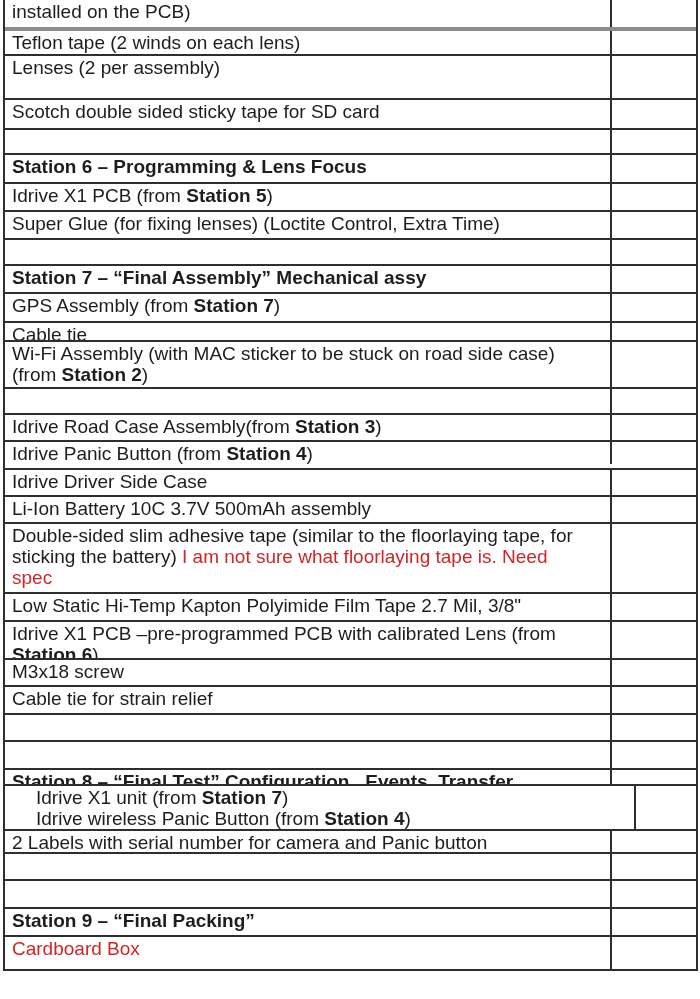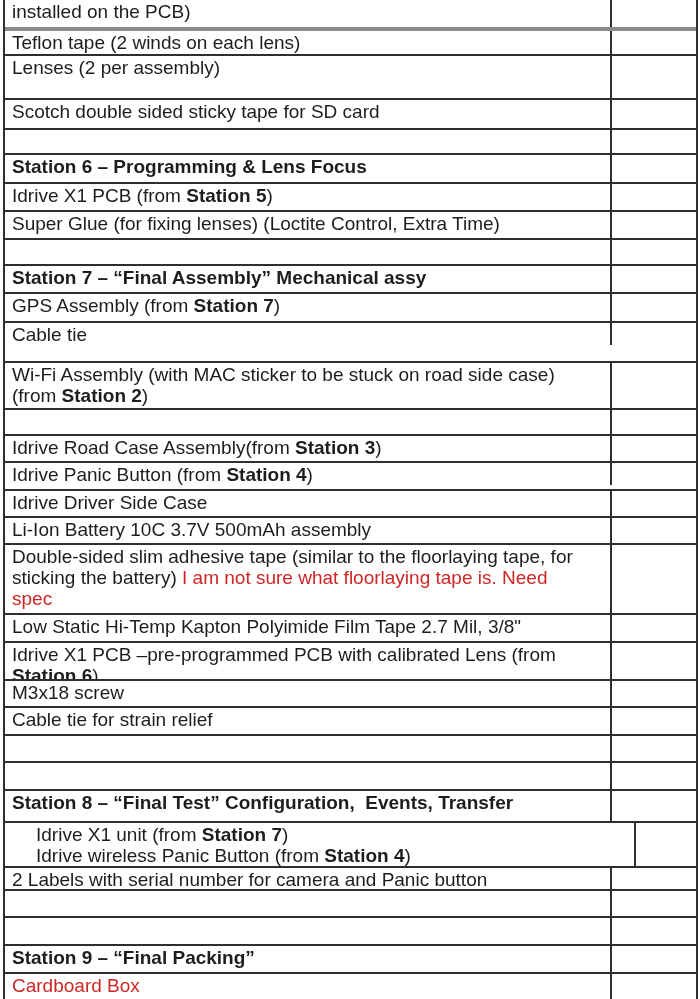--- a/index.html
+++ b/index.html
@@ -90,21 +90,21 @@
         <div class="cell cell-empty"></div>
       </div>
       <div class="row" style="height: 28px;">
         <div class="cell cell-item"><div class="line"><span class="b">Station 7 – “Final Assembly” Mechanical assy</span></div></div>
         <div class="cell cell-empty"></div>
       </div>
       <div class="row" style="height: 29px;">
         <div class="cell cell-item"><div class="line"><span>GPS Assembly (from </span><span class="b">Station 7</span><span>)</span></div></div>
         <div class="cell cell-empty"></div>
       </div>
-      <div class="row" style="height: 40px; flex-direction: column;">
+      <div class="row" style="height: 19px; flex-direction: column;">
         <div class="cell cell-item"><div class="line"><span>Cable tie</span></div></div>
         <div class="cell cell-empty"></div>
       </div>
       <div class="row" style="height: 47px;">
         <div class="cell cell-item"><div class="line"><span>Wi-Fi Assembly (with MAC sticker to be stuck on road side case)</span></div><div class="line"><span>(from </span><span class="b">Station 2</span><span>)</span></div></div>
         <div class="cell cell-empty"></div>
       </div>
       <div class="row" style="height: 26px;">
         <div class="cell cell-item"></div>
         <div class="cell cell-empty"></div>
@@ -146,21 +146,21 @@
         <div class="cell cell-empty"></div>
       </div>
       <div class="row" style="height: 27px;">
         <div class="cell cell-item"></div>
         <div class="cell cell-empty"></div>
       </div>
       <div class="row" style="height: 28px;">
         <div class="cell cell-item"></div>
         <div class="cell cell-empty"></div>
       </div>
-      <div class="row" style="height: 32px;">
+      <div class="row" style="height: 16px;">
         <div class="cell cell-item"><div class="line"><span class="b">Station 8 – “Final Test” Configuration,  Events, Transfer</span></div></div>
         <div class="cell cell-empty"></div>
       </div>
       <div class="row" style="height: 45px; padding-left: 24px;">
         <div class="cell cell-item"><div class="line"><span>Idrive X1 unit (from </span><span class="b">Station 7</span><span>)</span></div><div class="line"><span>Idrive wireless Panic Button (from </span><span class="b">Station 4</span><span>)</span></div></div>
         <div class="cell cell-empty"></div>
       </div>
       <div class="row" style="height: 23px;">
         <div class="cell cell-item"><div class="line"><span>2 Labels with serial number for camera and Panic button</span></div></div>
         <div class="cell cell-empty"></div>

